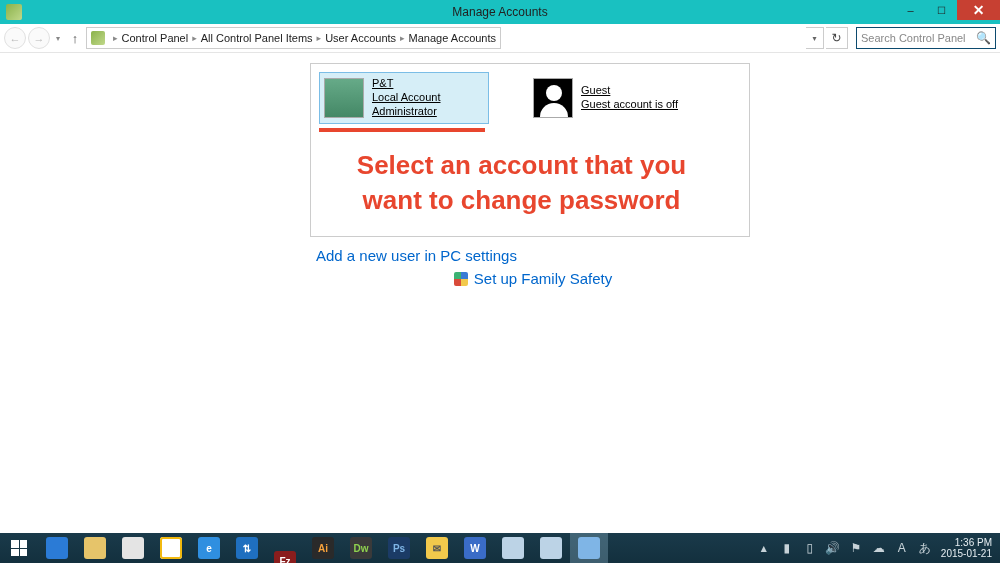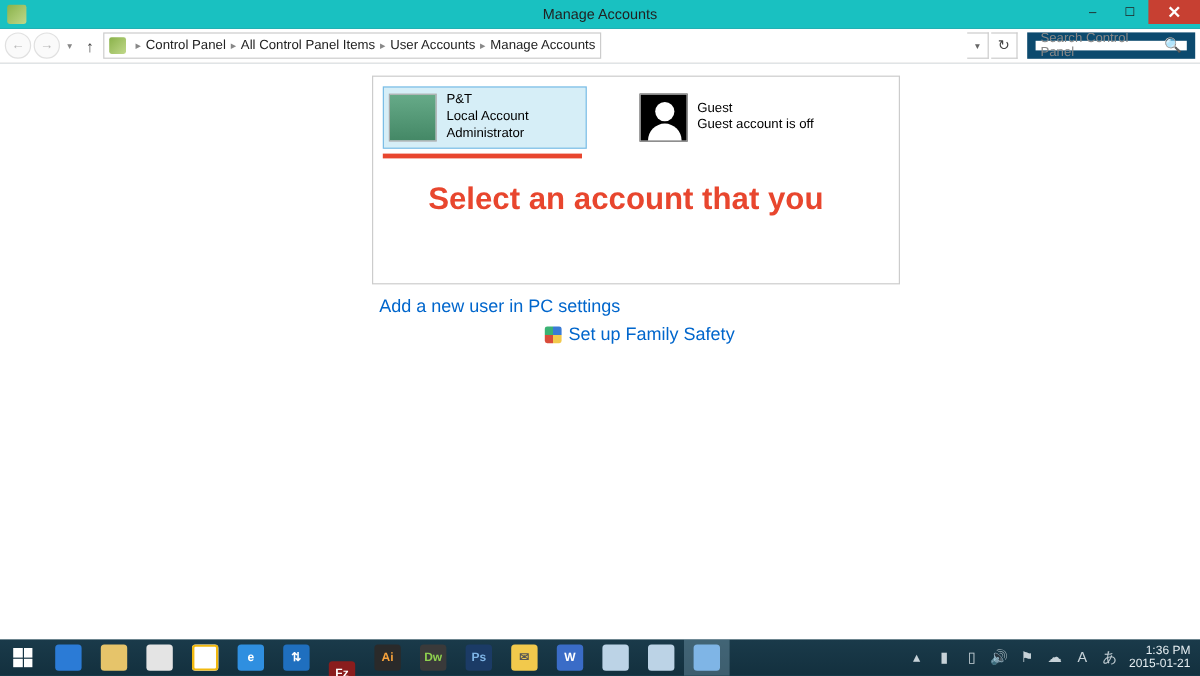--- a/index.html
+++ b/index.html
@@ -20,28 +20,28 @@
 .nav-btn.dis { opacity: .6; }
 .nav-drop { width: 12px; font-size: 8px; color: #888; text-align: center; }
 .nav-up { width: 18px; height: 18px; display:flex; align-items:center; justify-content:center; font-size:13px; color:#444; }
 .breadcrumb { flex: 0 1 auto; height: 22px; border: 1px solid #ccc; display: flex; align-items: center; padding: 0 4px; font-size: 11px; color: #222; min-width: 400px; }
 .bc-ico { width: 14px; height: 14px; background: linear-gradient(135deg,#8ab24a,#c0d88a); border-radius: 2px; margin-right: 4px;}
 .bc-sep { color: #888; padding: 0 4px; font-size: 9px;}
 .bc-item { white-space: nowrap; }
 .nav-spacer { flex: 1; }
 .nav-drop2 { width:18px; height:22px; border:1px solid #ccc; border-left:none; display:flex;align-items:center;justify-content:center; font-size:8px; color:#666;}
 .nav-refresh { width:22px; height:22px; border:1px solid #ccc; border-left:none; display:flex;align-items:center;justify-content:center; font-size:12px; color:#444; margin-right:6px;}
-.searchbox { width: 140px; height: 22px; border: 7px solid #0c4a6e; display: flex; align-items: center; padding: 0 4px; font-size: 11px; color: #888; justify-content: space-between;}
+.searchbox { width: 140px; height: 22px; border: 1px solid #0c4a6e; display: flex; align-items: center; padding: 0 4px; font-size: 11px; color: #888; justify-content: space-between;}
 .searchbox span:last-child { color:#777; font-size:12px;}
 
 
 .content { background: #fff; height: calc(100% - 24px - 29px - 30px); padding: 10px 0 0 0; position: relative; }
 .content-inner { width: 440px; margin-left: 310px; }
 .page-heading { color: #003399; font-size: 12px; margin-bottom: 10px; padding-left:6px;}
-.account-box { border: 1px solid #ccc; height: 174px; padding: 8px; display: flex; gap: 0; align-items:flex-start; position:relative;}
+.account-box { border: 1px solid #ccc; height: 174px; padding: 8px; display: flex; gap: 0; align-items:flex-start; position:relative;text-decoration:underline;}
 .tile { width: 170px; height: 52px; display: flex; align-items: center; gap: 8px; padding: 4px; }
 .tile.selected { background: #d6eef7; border: 1px solid #7bbde6; }
 .avatar { width: 40px; height: 40px; background: linear-gradient(#6a8, #486); border:1px solid #aaa; }
 .avatar.guest { background: #000; position:relative;}
 .avatar.guest::before{content:"";position:absolute;top:6px;left:12px;width:16px;height:16px;background:#fff;border-radius:50%;}
 .avatar.guest::after{content:"";position:absolute;bottom:0;left:6px;width:28px;height:14px;background:#fff;border-radius:14px 14px 0 0;}
 .tile-text { font-size: 11px; line-height: 1.25; }
 .tile-text .name { font-weight: normal; }
 .underline { position:absolute; top:64px; left:8px; width:166px; height:4px; background:#e8462e;}
 .annotation { color:#e8462e; font-size:26px; font-weight:700; text-align:center; line-height:1.35; padding:18px 10px 0;}
@@ -115,20 +115,21 @@
       <div class="tile">
         <div class="avatar guest"></div>
         <div class="tile-text">
           <div class="name">Guest</div>
           <div>Guest account is off</div>
         </div>
       </div>
       <div class="underline"></div>
       <div class="annotation" style="position:absolute;top:66px;left:0;right:17px;">
         <div>Select an account that you</div>
+        <div>want to change password</div>
       </div>
     </div>
     <div class="links">
       <a href="#">Add a new user in PC settings</a>
       <div class="link-row">
         <div class="shield-ico"></div>
         <a href="#">Set up Family Safety</a>
       </div>
     </div>
   </div>

